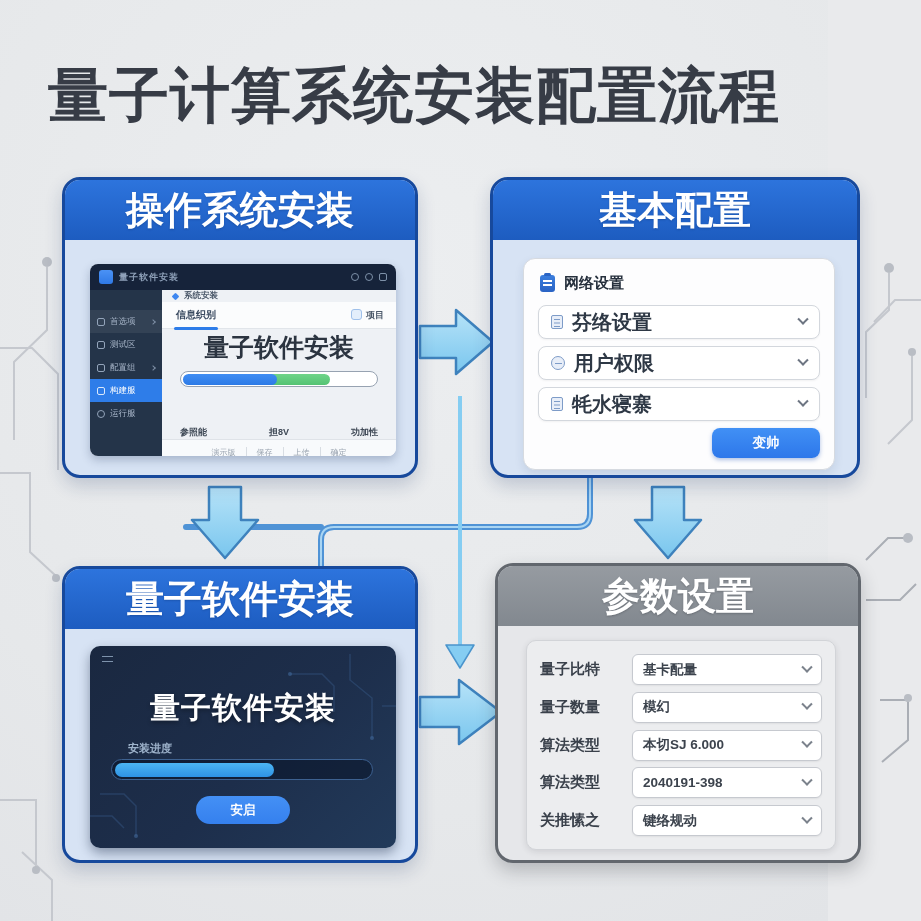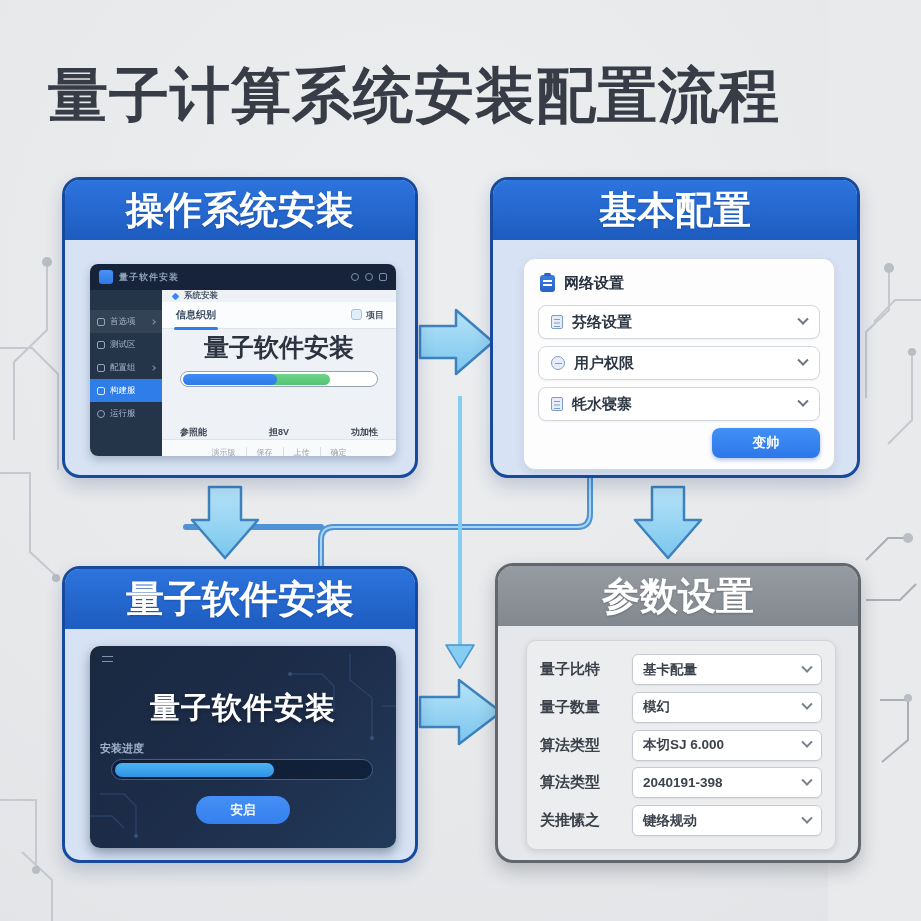--- a/index.html
+++ b/index.html
@@ -84,21 +84,21 @@
     box-shadow:0 4px 10px rgba(30,50,90,.10); padding:15px 14px 10px; }
   .cfg-head { display:flex; align-items:center; gap:9px; margin-bottom:12px; padding-left:2px; }
   .clip-icon { width:15px; height:17px; background:linear-gradient(180deg,#3b7ede,#2a63c4); border-radius:3px; position:relative; }
   .clip-icon::before { content:""; position:absolute; left:3px; right:3px; top:5px; height:1.8px; background:#fff;
     box-shadow:0 4px 0 #fff; }
   .clip-icon::after { content:""; position:absolute; left:4px; top:-2px; width:7px; height:3px; background:#2a63c4; border-radius:2px; }
   .cfg-title { font-size:15px; font-weight:800; color:#26303d; }
   .drop { height:34px; background:#fff; border:1px solid #d3d7dd; border-radius:8px;
     display:flex; align-items:center; gap:9px; padding:0 12px; margin-bottom:7px;
     box-shadow:0 1px 2px rgba(0,0,0,.05); }
-  .drop-label { font-size:15px; font-weight:700; color:#2e3845; }
+  .drop-label { font-size:20px; font-weight:700; color:#2e3845; }
   .chev { margin-left:auto; width:8px; height:8px; border-right:2px solid #6d7582; border-bottom:2px solid #6d7582;
     transform:rotate(45deg) translate(-2px,-2px); }
   .doc-icon { width:12px; height:14px; background:#e8eef8; border:1.2px solid #7e9cc8; border-radius:2px; position:relative; flex:0 0 auto; }
   .doc-icon::before { content:""; position:absolute; left:2px; right:2px; top:3px; height:1.4px; background:#7e9cc8;
     box-shadow:0 3.5px 0 #7e9cc8, 0 7px 0 #7e9cc8; }
   .ci-icon { width:14px; height:14px; border:1.5px solid #7e9cc8; border-radius:50%; background:#e8eef8; position:relative; flex:0 0 auto; }
   .ci-icon::before { content:""; position:absolute; left:2.5px; right:2.5px; top:5.5px; height:1.4px; background:#7e9cc8; }
   .cfg-btn { display:block; margin-left:auto; margin-top:6px; width:108px; height:30px;
     background:linear-gradient(180deg,#4190f5,#2d77ea); border:none; border-radius:8px;
     color:#fff; font-size:13.5px; font-weight:700; font-family:inherit;
@@ -106,21 +106,21 @@
 
   
   .win3 { position:absolute; left:25px; top:77px; width:306px; height:202px; border-radius:10px; overflow:hidden;
     background:linear-gradient(135deg,#1a2840 0%, #1d2e4b 55%, #223а5a 100%);
     background:linear-gradient(135deg,#1a2840 0%, #1d2e4b 55%, #223a5a 100%);
     box-shadow:0 5px 12px rgba(10,25,55,.40); }
   .w3-burger { position:absolute; top:10px; left:12px; width:11px; height:6px;
     border-top:1.6px solid #7e93ac; border-bottom:1.6px solid #7e93ac; }
   .w3-title { position:absolute; top:42px; left:0; right:0; text-align:center;
     font-size:30px; font-weight:900; color:#fff; letter-spacing:1px; text-shadow:0 2px 4px rgba(0,0,0,.35); }
-  .w3-label { position:absolute; top:95px; left:10px; font-size:11px; font-weight:700; color:#9db2ca; }
+  .w3-label { position:absolute; top:95px; left:38px; font-size:11px; font-weight:700; color:#9db2ca; }
   .w3-track { position:absolute; top:113px; left:21px; right:23px; height:21px;
     border:1.5px solid #3d6190; border-radius:11px; background:rgba(7,18,38,.55); }
   .w3-fill { position:absolute; top:2.5px; left:3px; bottom:2.5px; width:61%;
     background:linear-gradient(180deg,#4cb5f3,#2e92e5); border-radius:8px; }
   .w3-btn { position:absolute; top:150px; left:50%; transform:translateX(-50%);
     width:94px; height:28px; background:linear-gradient(180deg,#4490f5,#3580ee); border:none; border-radius:14px;
     color:#fff; font-size:12.5px; font-weight:700; font-family:inherit; }
 
   
   .par-card { position:absolute; left:28px; top:74px; width:310px; height:210px;

